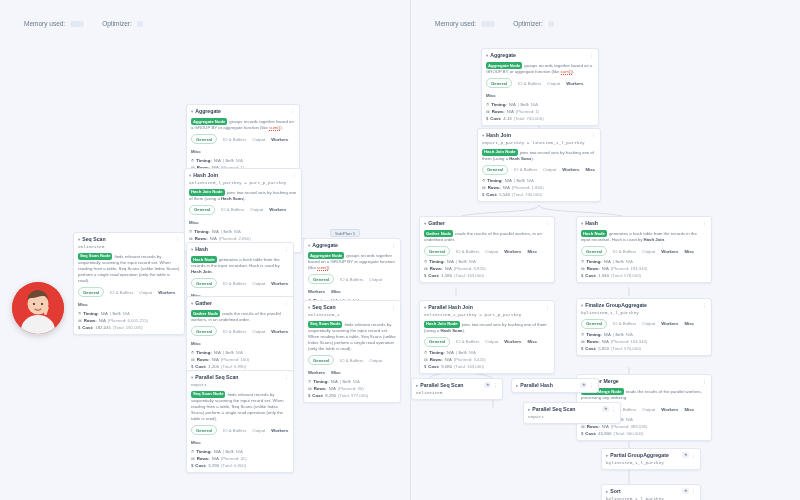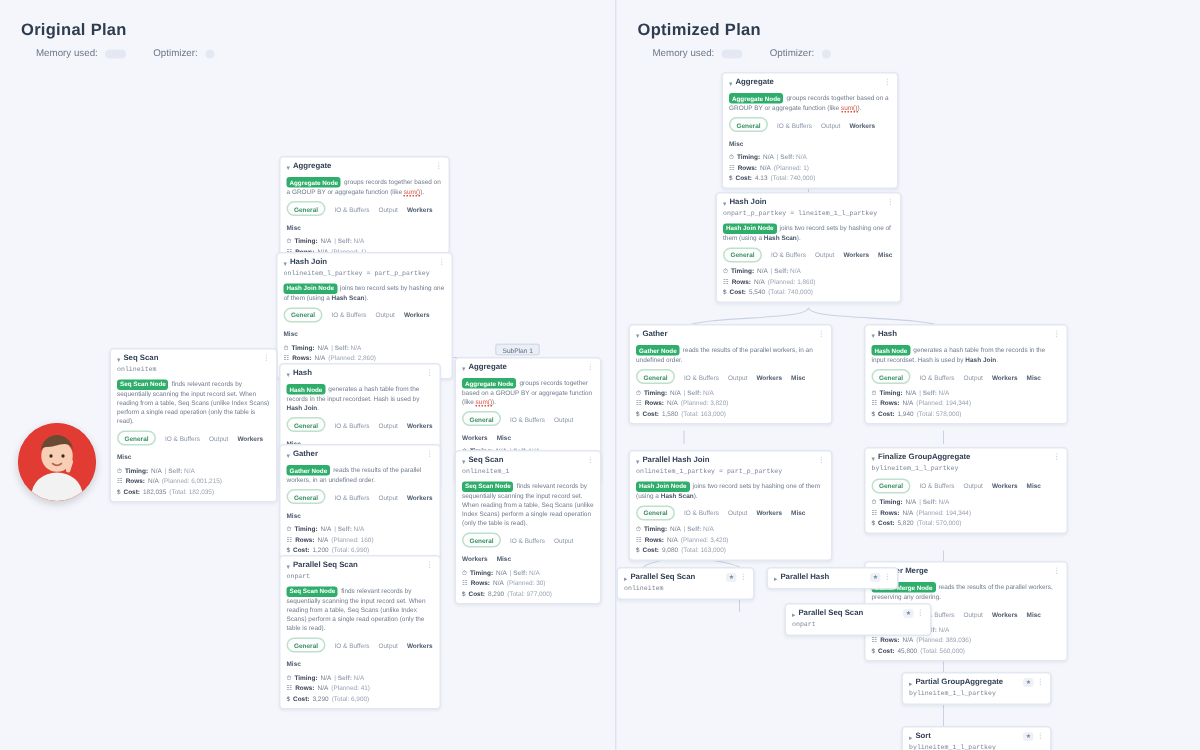--- a/index.html
+++ b/index.html
@@ -83,21 +83,20 @@
   .avatar { background:#e23b34; }
   .avatar .face { position:absolute; inset:0; }
 </style>
 </head>
 <body>
 
 <div class="app">
 
   <div class="panel left">
     <div class="panel-head">
-      <div class="panel-title">Original Plan</div>
       <div class="panel-meta">
         <div class="meta-item">
           <span>Memory used:</span>
           <span class="meta-chip"></span>
         </div>
         <div class="meta-item">
           <span>Optimizer:</span>
           <span class="meta-dot"></span>
         </div>
       </div>
@@ -412,21 +411,20 @@
         <circle cx="22" cy="22" r="1.1" fill="#3a2a1e"></circle>
         <circle cx="30" cy="22" r="1.1" fill="#3a2a1e"></circle>
         <path d="M23 27q3 2.4 6 0" stroke="#b5674f" stroke-width="1.1" fill="none" stroke-linecap="round"></path>
         <rect x="33" y="24" width="3" height="9" rx="1.5" fill="#f6cfb4" transform="rotate(18 34 28)"></rect>
       </svg>
     </div>
   </div>
 
   <div class="panel right">
     <div class="panel-head">
-      <div class="panel-title">Optimized Plan</div>
       <div class="panel-meta">
         <div class="meta-item">
           <span>Memory used:</span>
           <span class="meta-chip"></span>
         </div>
         <div class="meta-item">
           <span>Optimizer:</span>
           <span class="meta-dot"></span>
         </div>
       </div>

